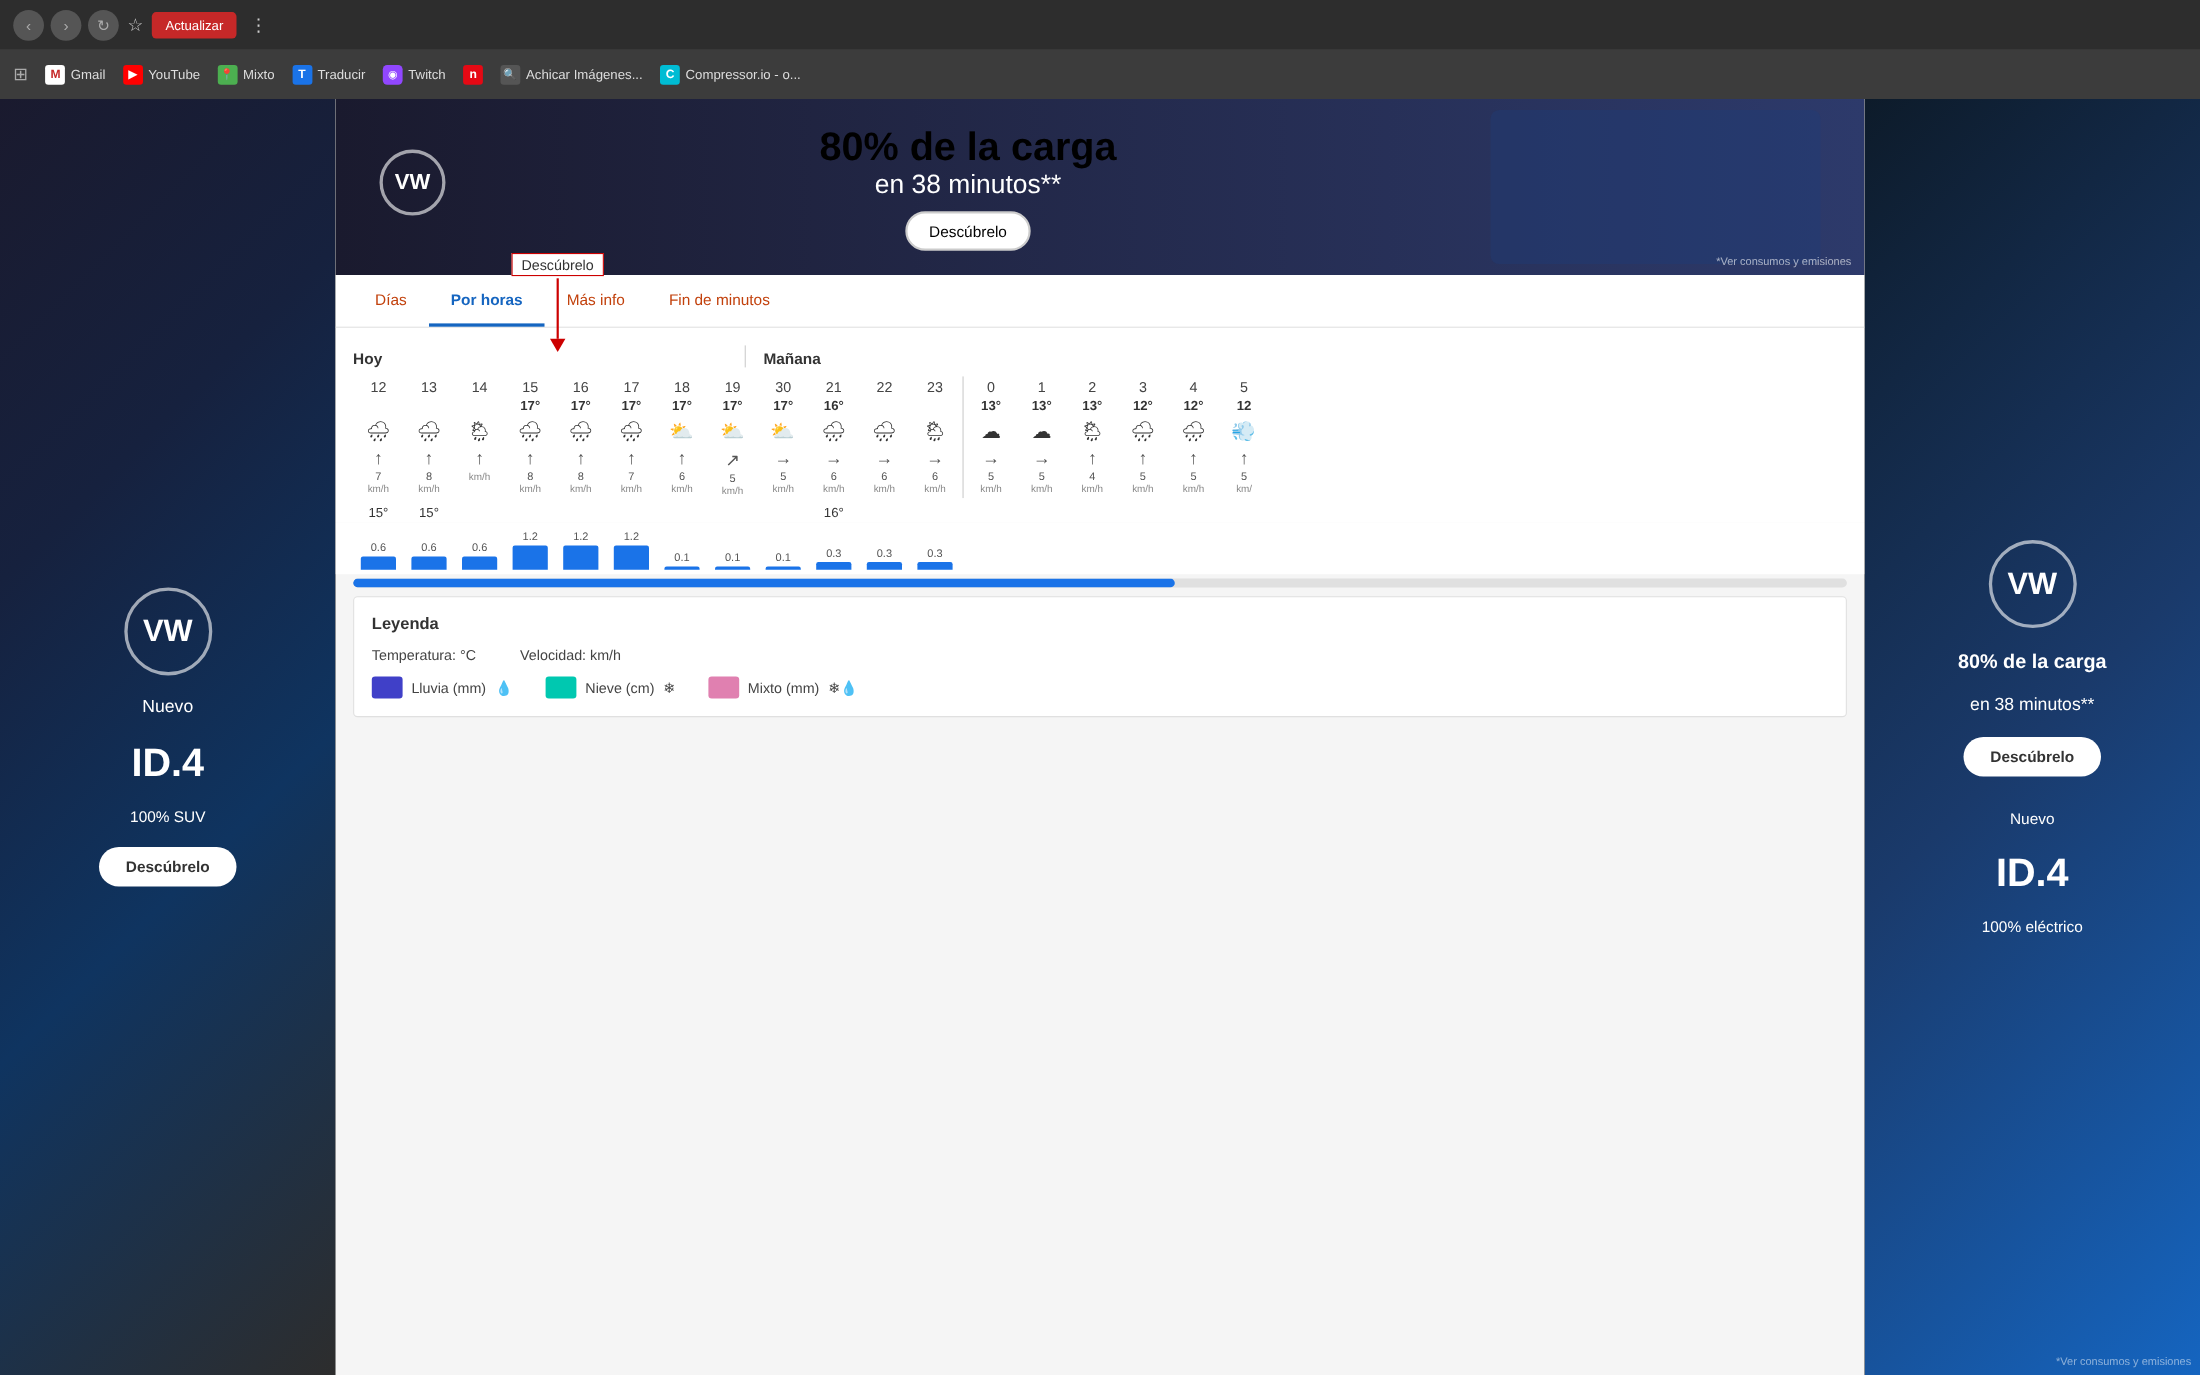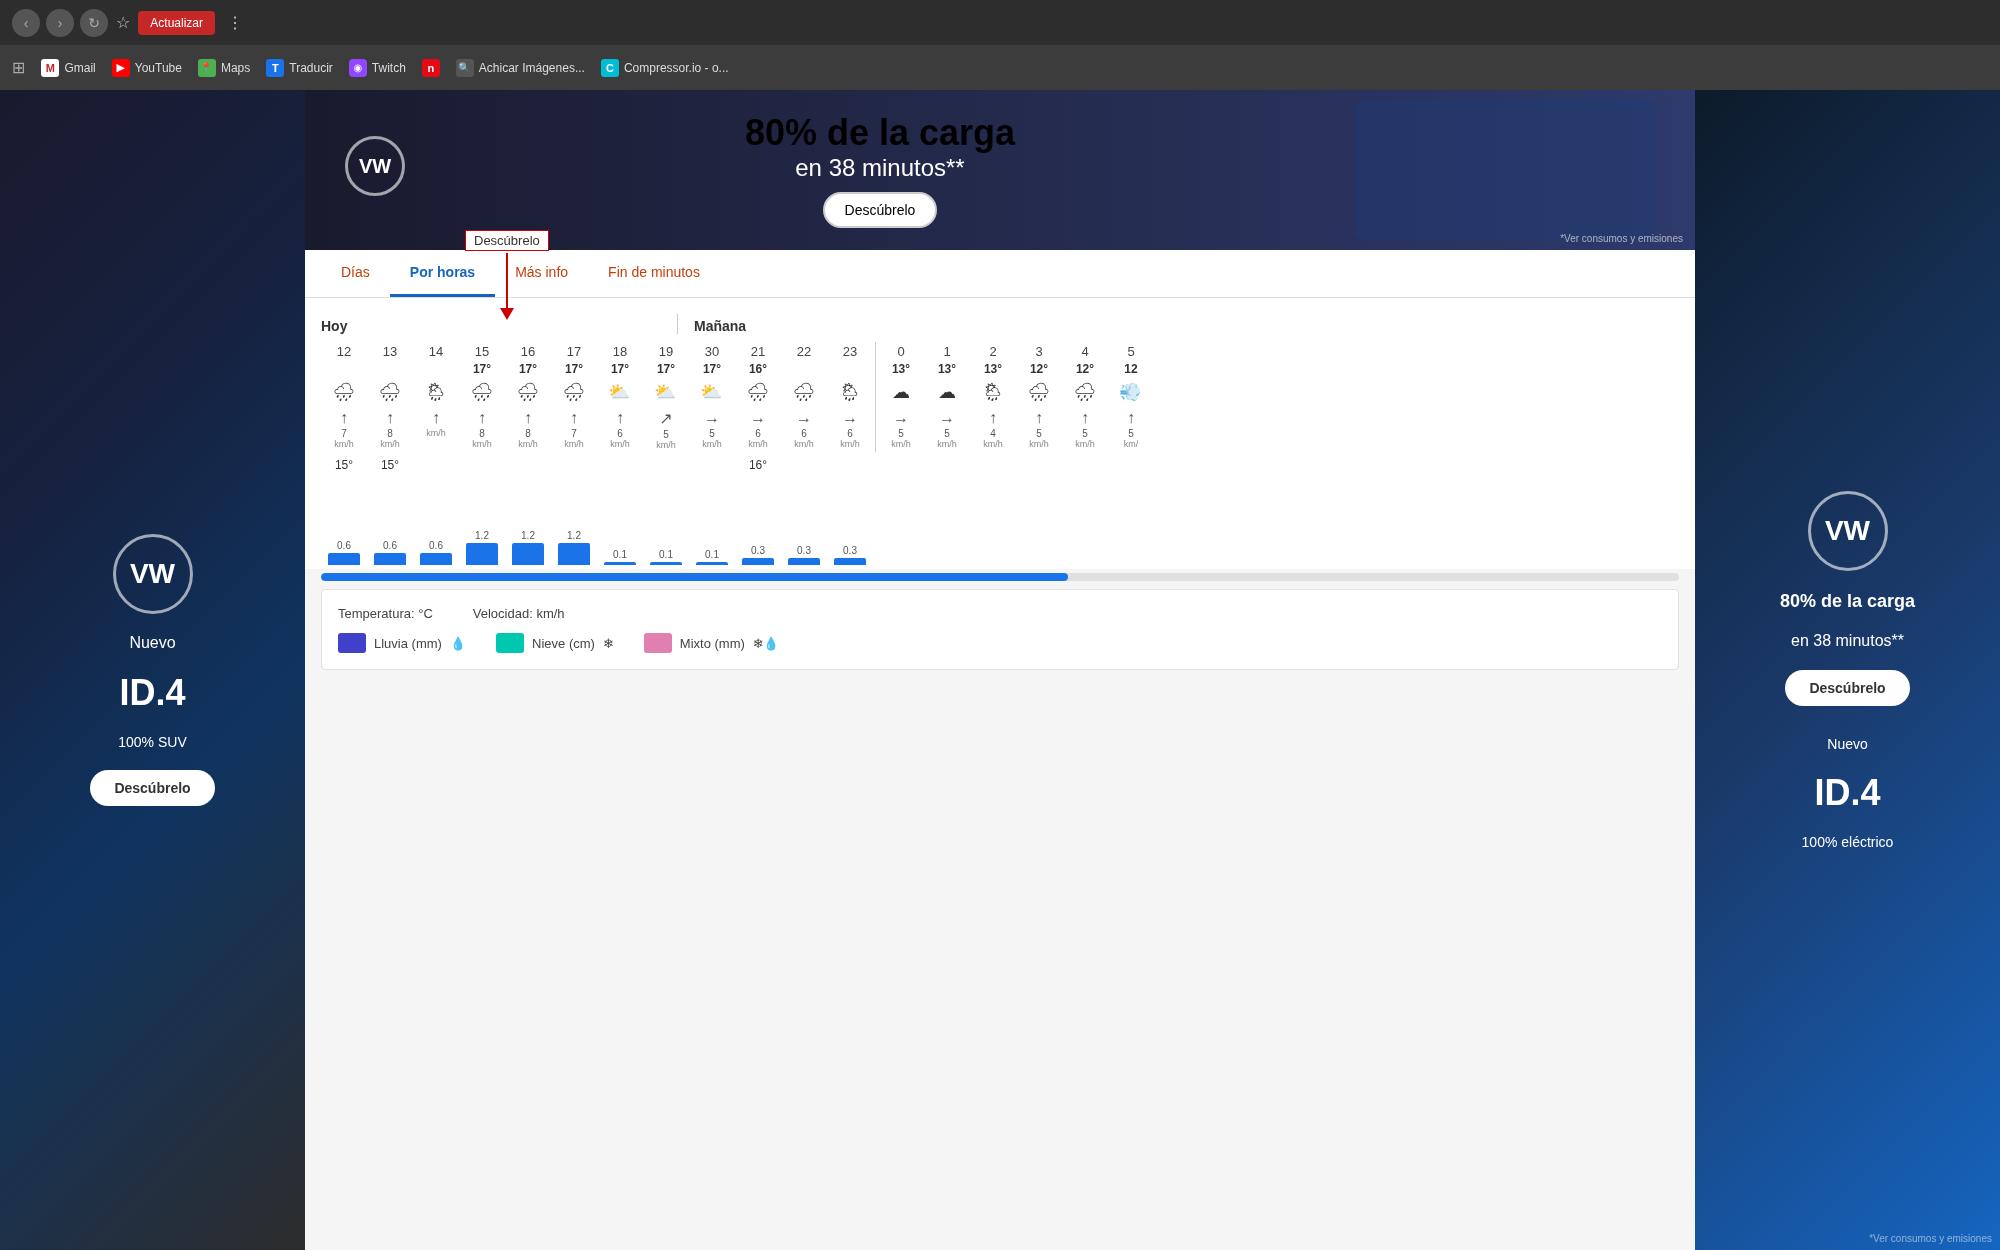--- a/index.html
+++ b/index.html
@@ -311,21 +311,20 @@
     .precip-bar-col {
       min-width: 46px;
       display: flex;
       flex-direction: column;
       align-items: center;
     }
     .precip-value {
       font-size: 10px;
       color: #555;
       margin-bottom: 2px;
-      margin-top: 48px;
     }
     .precip-bar {
       width: 32px;
       background: #1a73e8;
       border-radius: 2px 2px 0 0;
     }
 
     
     .timeline-bar {
       height: 8px;
@@ -440,21 +439,21 @@
     <div class="toolbar-item">
       <div class="toolbar-icon" style="background:#fff; color:#c62828; font-weight:bold;">M</div>
       <span>Gmail</span>
     </div>
     <div class="toolbar-item">
       <div class="toolbar-icon" style="background:#f00; color:#fff;">▶</div>
       <span>YouTube</span>
     </div>
     <div class="toolbar-item">
       <div class="toolbar-icon" style="background:#4CAF50; color:#fff; font-size:10px;">📍</div>
-      <span>Maps</span>
+      <span>Mixto</span>
     </div>
     <div class="toolbar-item">
       <div class="toolbar-icon" style="background:#1a73e8; color:#fff; font-size:11px; font-weight:bold;">T</div>
       <span>Traducir</span>
     </div>
     <div class="toolbar-item">
       <div class="toolbar-icon" style="background:#9147ff; color:#fff; border-radius:4px; font-size:10px;">◉</div>
       <span>Twitch</span>
     </div>
     <div class="toolbar-item">
@@ -758,20 +757,21 @@
           <div class="precip-bar" style="height:7px;"></div>
         </div>
       </div>
     </div>
 
     <div class="timeline-bar">
       <div class="timeline-progress" style="width:55%;"></div>
     </div>
 
     <div class="legend-section">
+      <div class="legend-title">Leyenda</div>
       <div class="legend-row">
         <div class="legend-item">Temperatura: °C</div>
         <div class="legend-item">Velocidad: km/h</div>
       </div>
       <div class="precip-legend">
         <div class="precip-label">
           <div class="precip-color" style="background:#4040c8;"></div>
           <span>Lluvia (mm)</span>
           <span>💧</span>
         </div>

